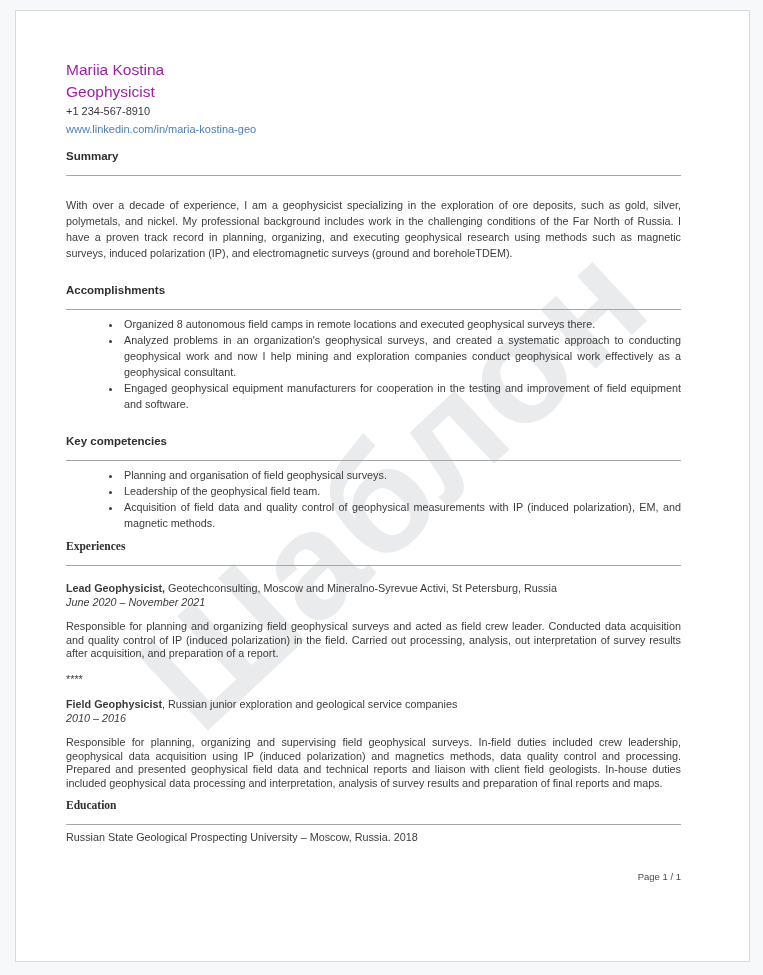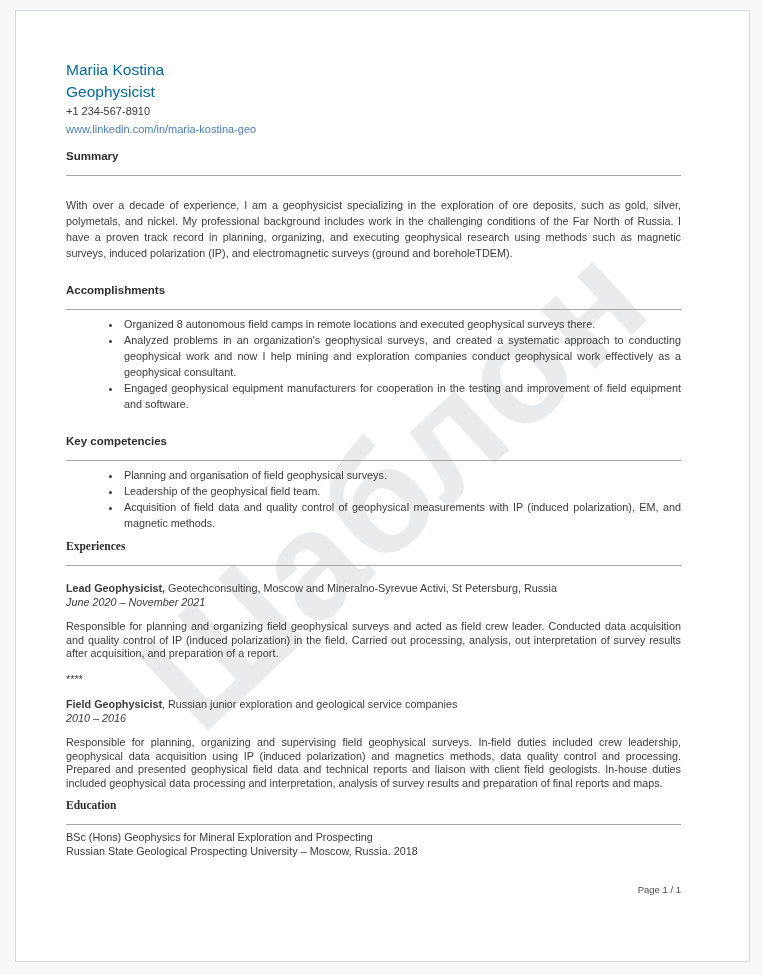--- a/index.html
+++ b/index.html
@@ -34,21 +34,21 @@
   .content {
     position: relative;
     z-index: 1;
     padding: 48px 68px 0 50px;
   }
   
   .name, .job-headline {
     font-size: 15.5px;
     line-height: 22px;
     font-weight: normal;
-    color: #0369a1;
+    color: #a21caf;
   }
   .contact-line { font-size: 11px; line-height: 17.5px; color: #3a3a3a; }
   .contact-line a { text-decoration: none; }
   
   .section-heading {
     font-size: 11.5px;
     line-height: 14px;
     font-weight: bold;
     color: #2f2f2f;
   }
@@ -159,21 +159,20 @@
           <div class="job-dates">2010 – 2016</div>
         </div>
         <p class="job-desc">Responsible for planning, organizing and supervising field geophysical surveys.  In-field duties included crew leadership, geophysical data acquisition using IP (induced polarization) and magnetics methods, data quality control and processing.  Prepared and presented geophysical field data and technical reports and liaison with client field geologists. In-house duties included geophysical data processing and interpretation, analysis of survey results and preparation of final reports and maps.</p>
       </div>
     </div>
 
     <div>
       <div class="section-heading mt-exp">Education</div>
       <hr class="rule">
       <div class="edu-block">
-        <div class="edu-line">BSc (Hons) Geophysics for Mineral Exploration and Prospecting</div>
         <div class="edu-line">Russian State Geological Prospecting University – Moscow, Russia. 2018</div>
       </div>
     </div>
 
     <div class="page-footer">Page 1 / 1</div>
 
   </div>
 </div>
 
 </body></html>

